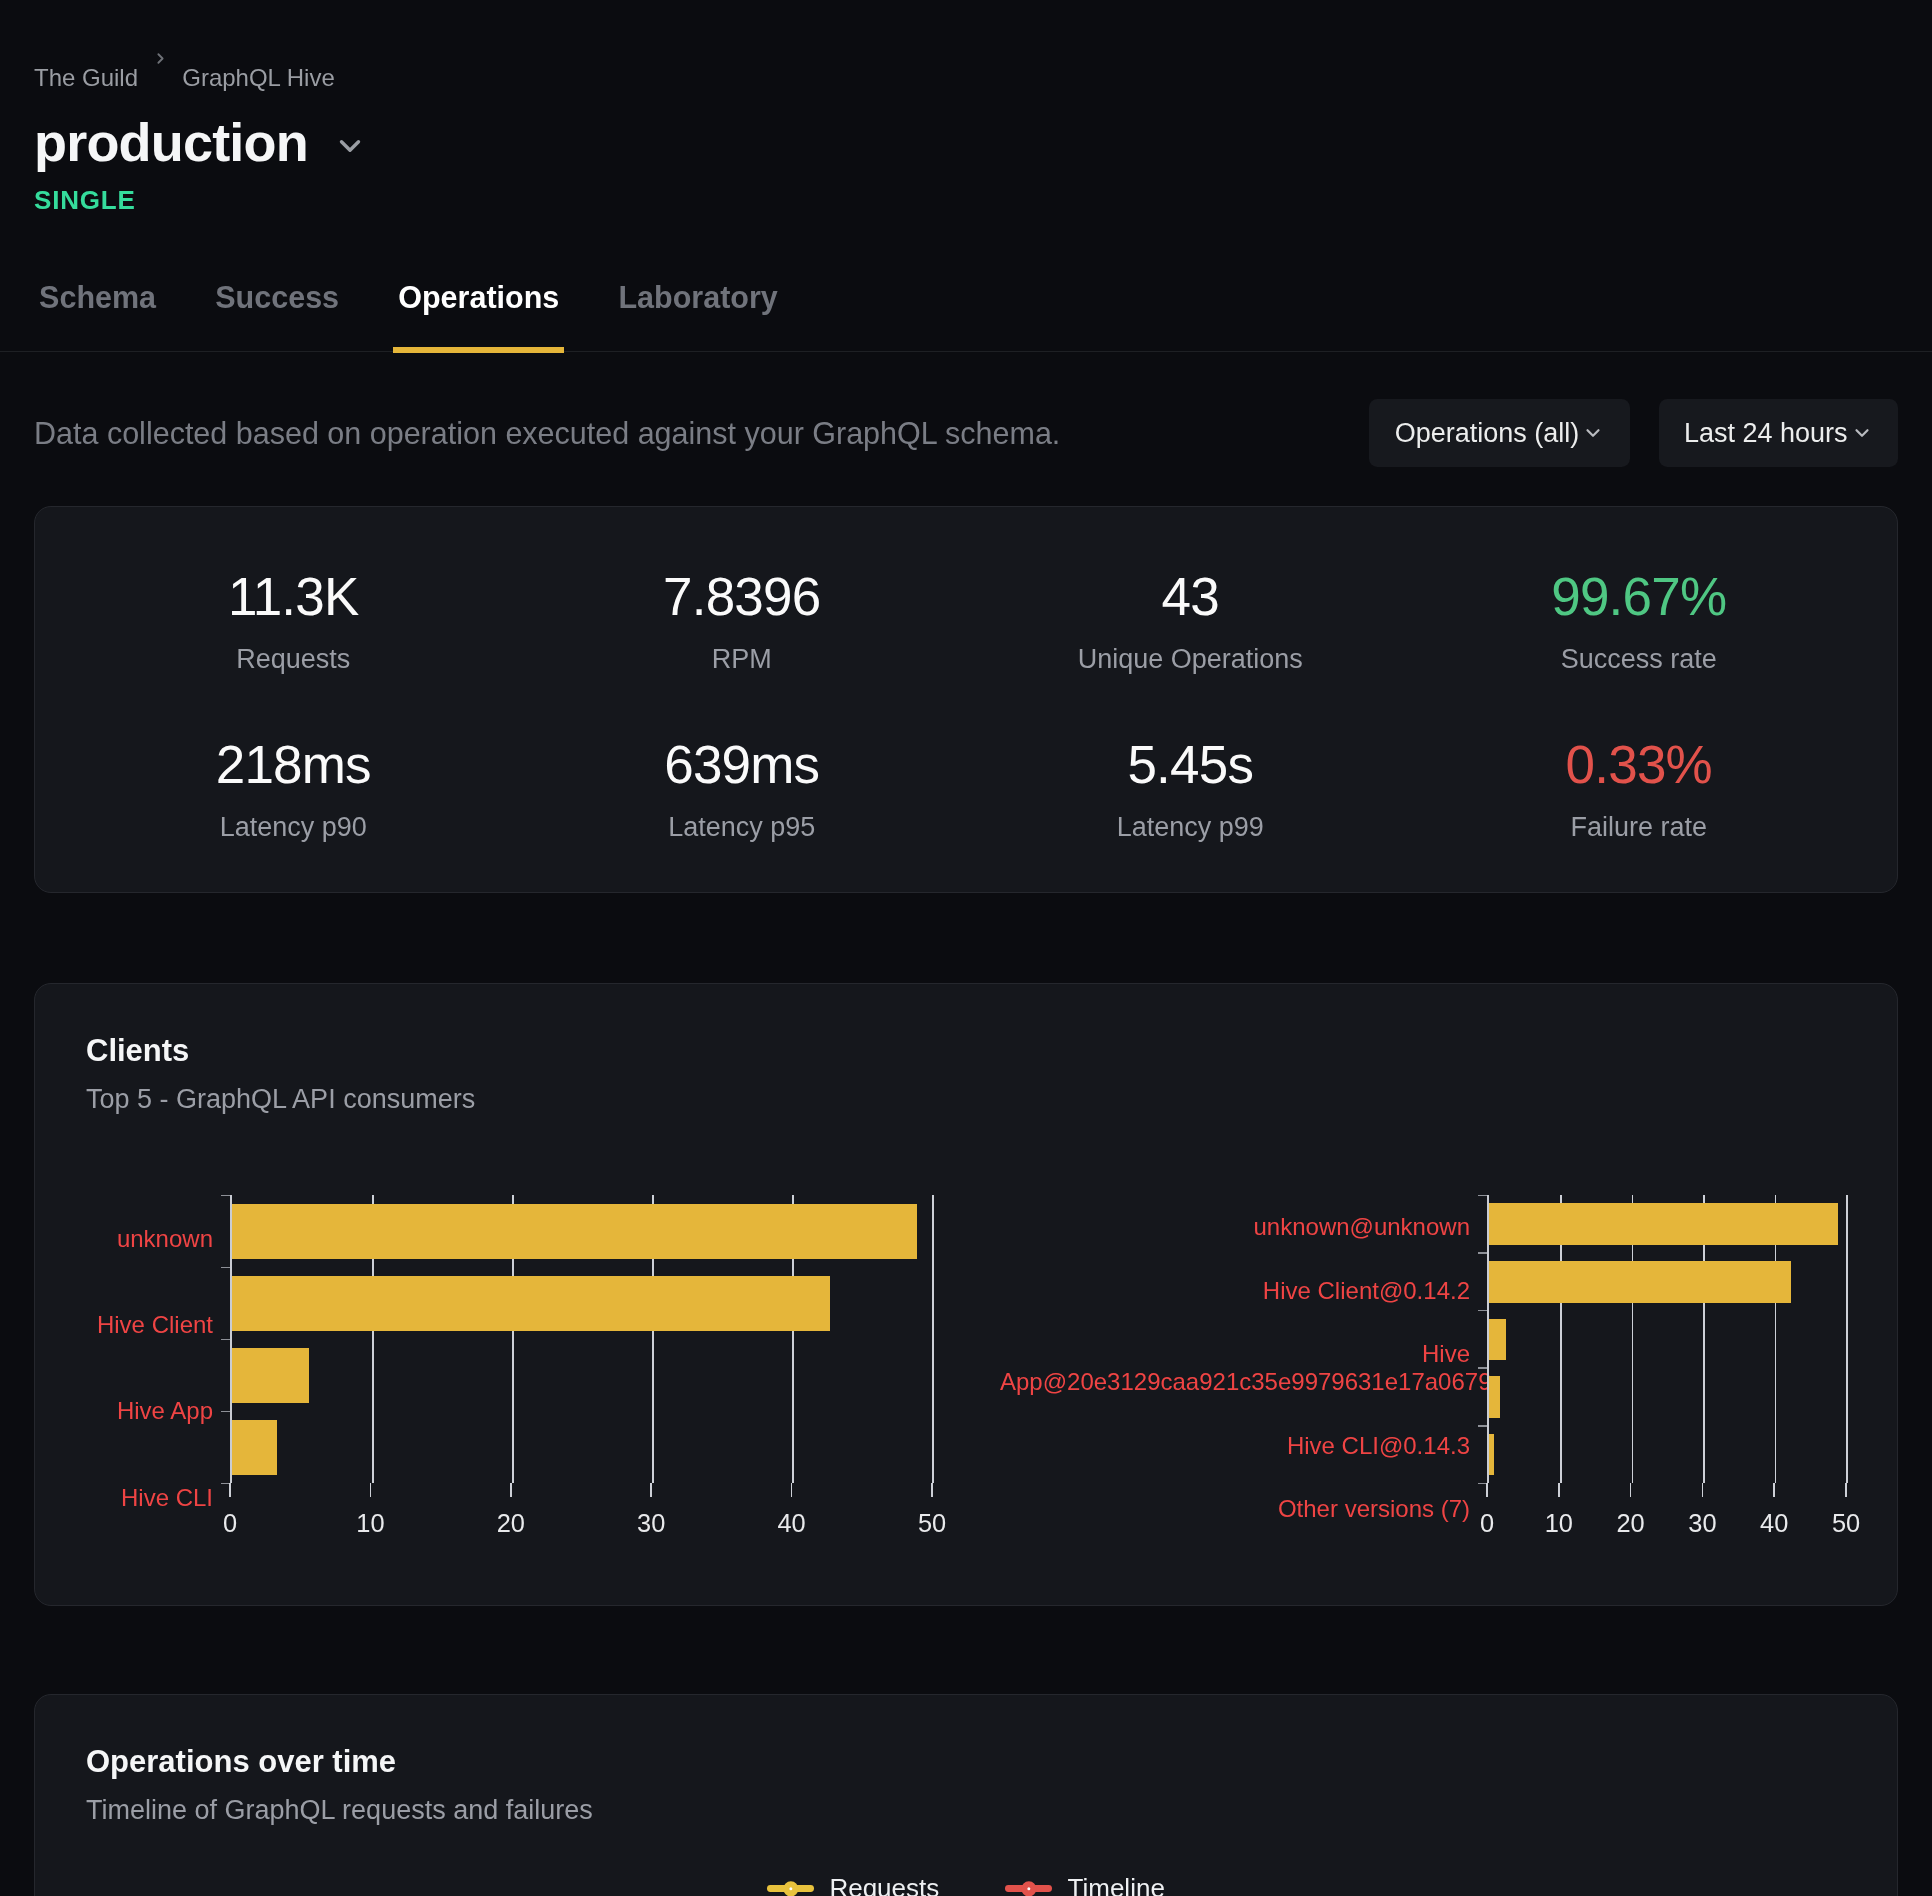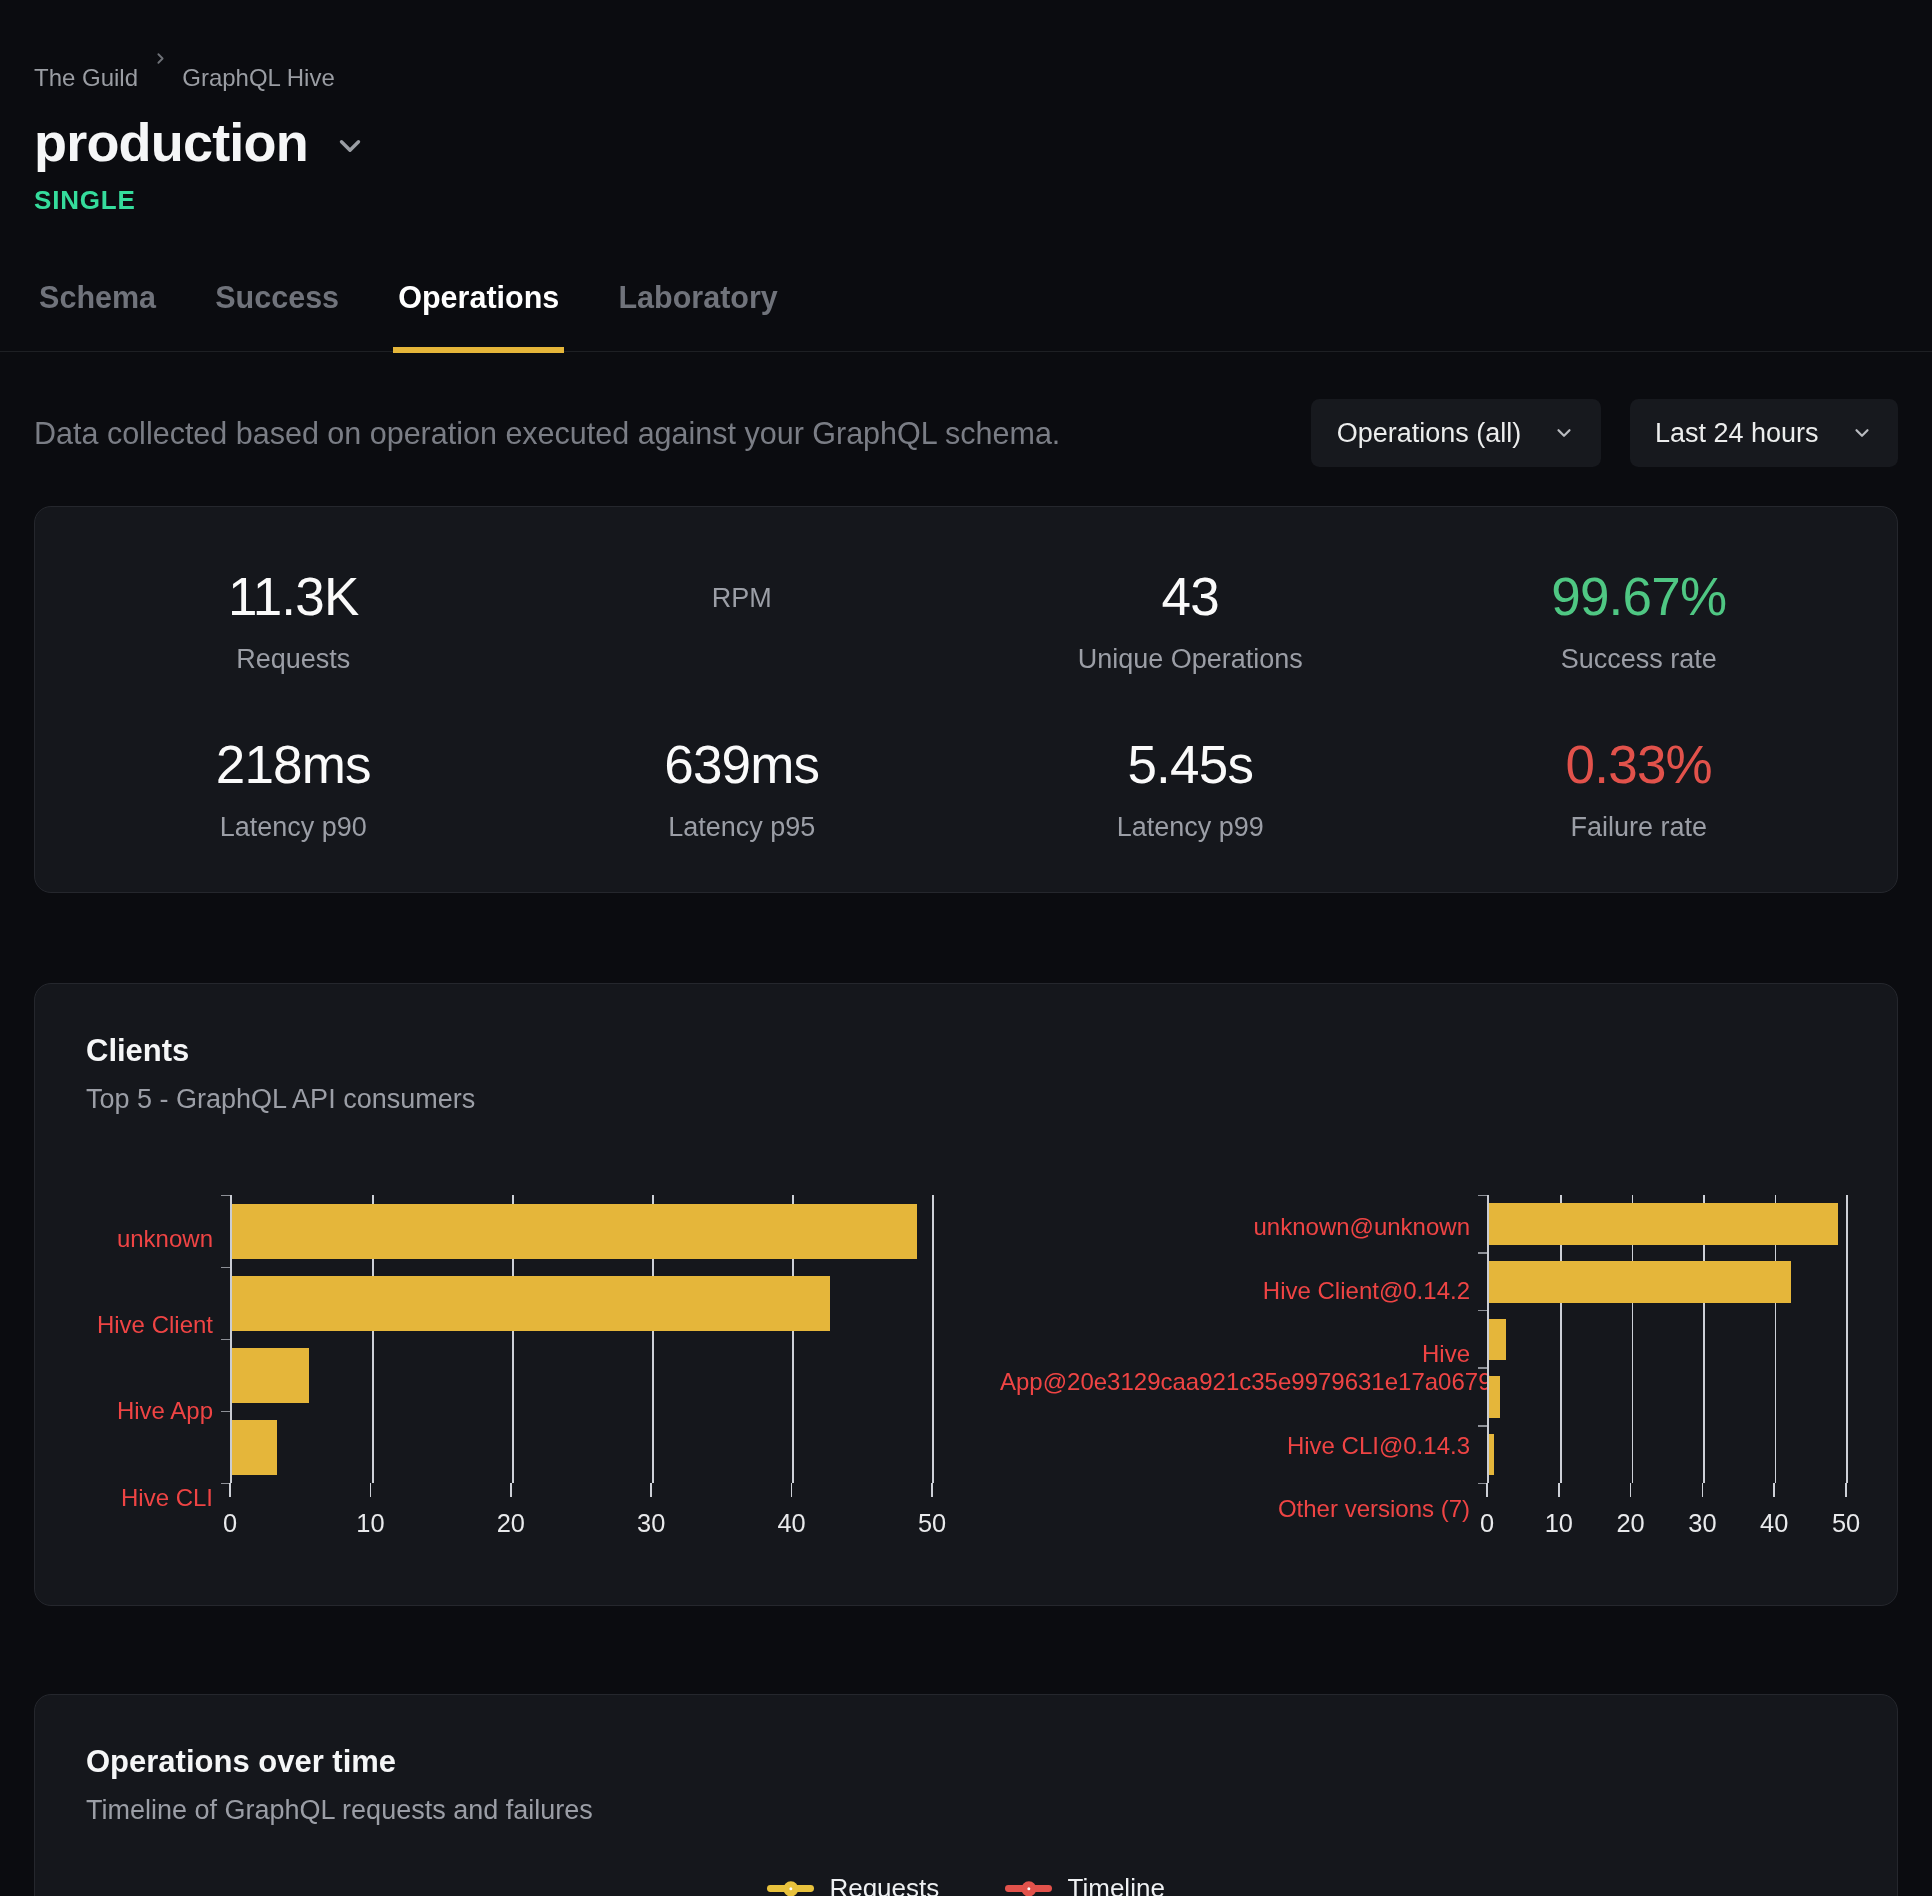--- a/index.html
+++ b/index.html
@@ -35,21 +35,21 @@
 
   
   .tabs{margin:64px -34px 0;padding:0 34px;display:flex;gap:49px;border-bottom:1.7px solid #1e2024;}
   .tab{font-size:30.5px;font-weight:bold;color:var(--text-muted);padding:0 5.1px 22px;cursor:pointer;}
   .tab.active{color:#fff;border-bottom:6.8px solid var(--accent);margin-bottom:-1.7px;padding-bottom:32px;}
 
   
   .toolbar{margin-top:47px;display:flex;align-items:center;justify-content:space-between;}
   .toolbar-desc{font-size:30.5px;color:#7a7d85;}
   .toolbar-actions{display:flex;gap:29px;}
-  .dropdown-btn{display:flex;align-items:center;gap:32px;background:#17191e;border:none;
+  .dropdown-btn{display:flex;align-items:center;gap:3px;background:#17191e;border:none;
     border-radius:8.5px;padding:18.6px 25.4px;font-size:27px;color:#eceded;
     font-family:inherit;cursor:pointer;}
   .dropdown-btn .chev{color:#b9bbc0;display:flex;}
 
   .card{background:var(--card-bg);border:1.7px solid var(--card-border);border-radius:17px;}
 
   
   .stats-card{margin-top:39px;padding:59px 34px 49px;display:grid;
     grid-template-columns:repeat(4,1fr);row-gap:59px;}
   .stat{text-align:center;}
@@ -140,20 +140,21 @@
       </button>
     </div>
   </div>
 
   <section class="card stats-card">
     <div class="stat">
       <div class="stat-value">11.3K</div>
       <div class="stat-label">Requests</div>
     </div>
     <div class="stat">
+      <div class="stat-value">7.8396</div>
       <div class="stat-label">RPM</div>
     </div>
     <div class="stat">
       <div class="stat-value">43</div>
       <div class="stat-label">Unique Operations</div>
     </div>
     <div class="stat">
       <div class="stat-value" style="color: rgb(79, 199, 131);">99.67%</div>
       <div class="stat-label">Success rate</div>
     </div>

